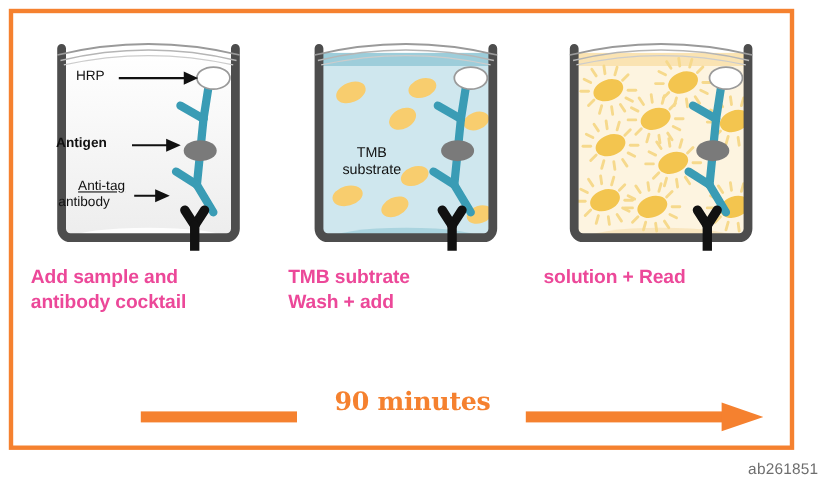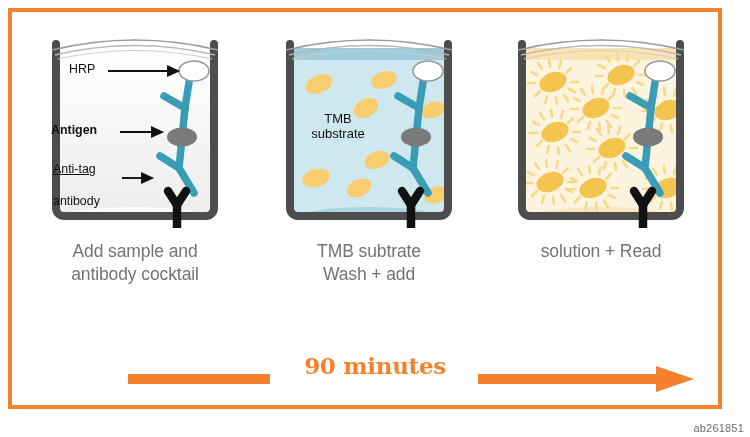--- a/index.html
+++ b/index.html
@@ -41,42 +41,43 @@
     width: 186px;
     height: 198px;
   }
   .well-svg { display: block; }
 
   .caption {
     position: absolute;
     top: 210px;
     left: -14px;
     width: 214px;
-    text-align: center;
     font-size: 17.5px;
     line-height: 1.32;
-    color: #737373;
+    color: #ec4899;
     letter-spacing: -0.1px;
+    font-weight: bold;
   }
 
   
   .label-txt {
     position: absolute;
     font-size: 12.4px;
     color: #111111;
     line-height: 1.12;
     white-space: nowrap;
   }
   .tmb-label {
     position: absolute;
     font-size: 13px;
     color: #111111;
     line-height: 1.15;
     text-align: center;
     white-space: nowrap;
+    margin-top: 20px;
   }
 
   
   #timeline {
     position: absolute;
     left: 0;
     top: 352px;
     width: 750px;
     height: 52px;
   }
@@ -91,21 +92,21 @@
     color: #f5812f;
     letter-spacing: -0.3px;
     font-family: "DejaVu Serif", serif;
   }
 
   
   #watermark {
     position: absolute;
     right: 6px;
     bottom: 3px;
-    font-size: 11px;
+    font-size: 14px;
     color: #6e6e6e;
     letter-spacing: 0.2px;
   }
 </style>
 </head>
 <body>
 
 <div id="page">
 
   <div id="frame"></div>
@@ -160,22 +161,22 @@
           <polygon points="136,41 126,36.5 126,45.5"></polygon>
           <line x1="78" y1="102" x2="112" y2="102"></line>
           <polygon points="120,102 110,97.5 110,106.5"></polygon>
           <line x1="80" y1="148" x2="102" y2="148"></line>
           <polygon points="110,148 100,143.5 100,152.5"></polygon>
         </g>
       </svg>
 
       <div class="label-txt" style="left:27px; top:33px;">HRP</div>
       <div class="label-txt" style="left:9px; top:94px;font-weight:bold;">Antigen</div>
-      <div class="label-txt" style="left:11px; top:133px;text-decoration:underline;">Anti-tag</div>
-      <div class="label-txt" style="left:11px; top:147px;margin-top:18px;">antibody</div>
+      <div class="label-txt" style="left:29px; top:133px;text-decoration:underline;">Anti-tag</div>
+      <div class="label-txt" style="left:11px; top:147px;">antibody</div>
     </div>
 
     <div class="caption">
       <div>Add sample and</div>
       <div>antibody cocktail</div>
     </div>
   </div>
 
   <div class="panel" id="panel-1">
     <div class="well-wrap">

